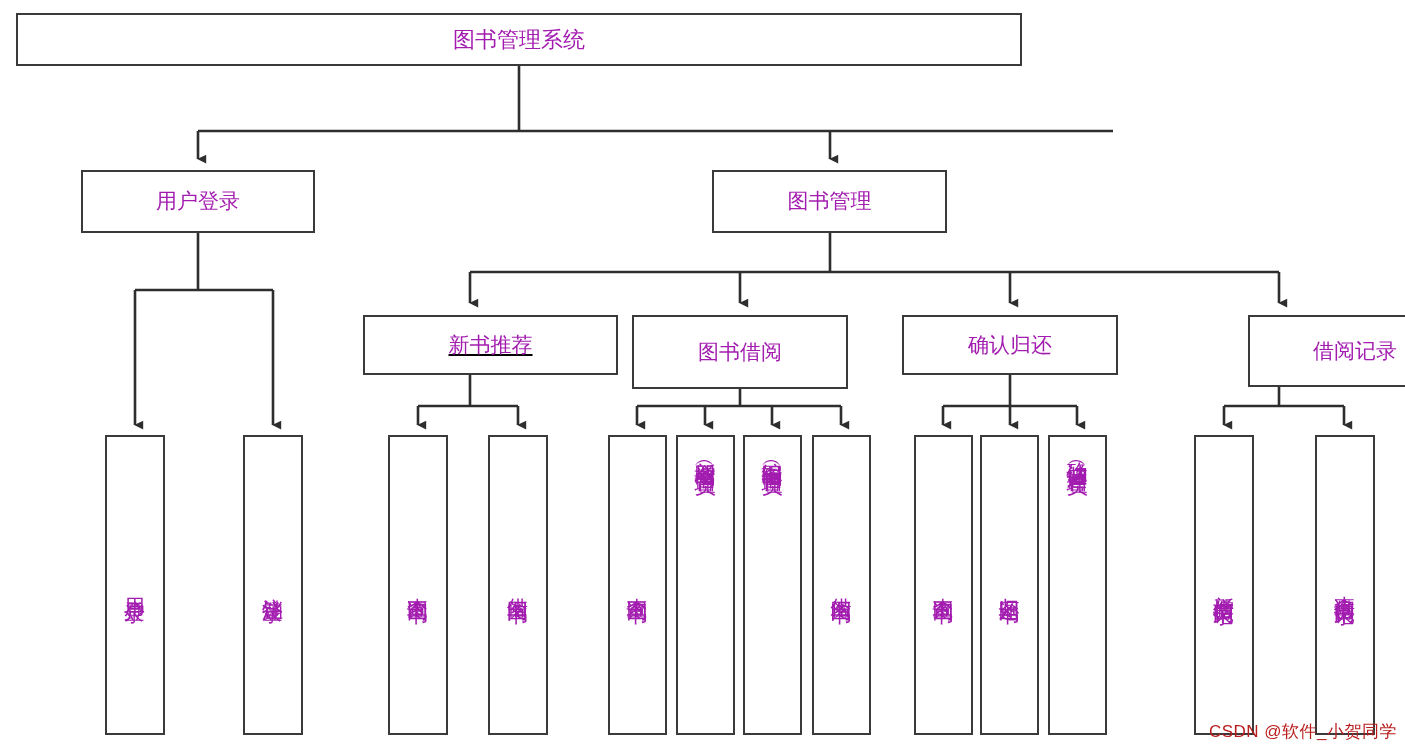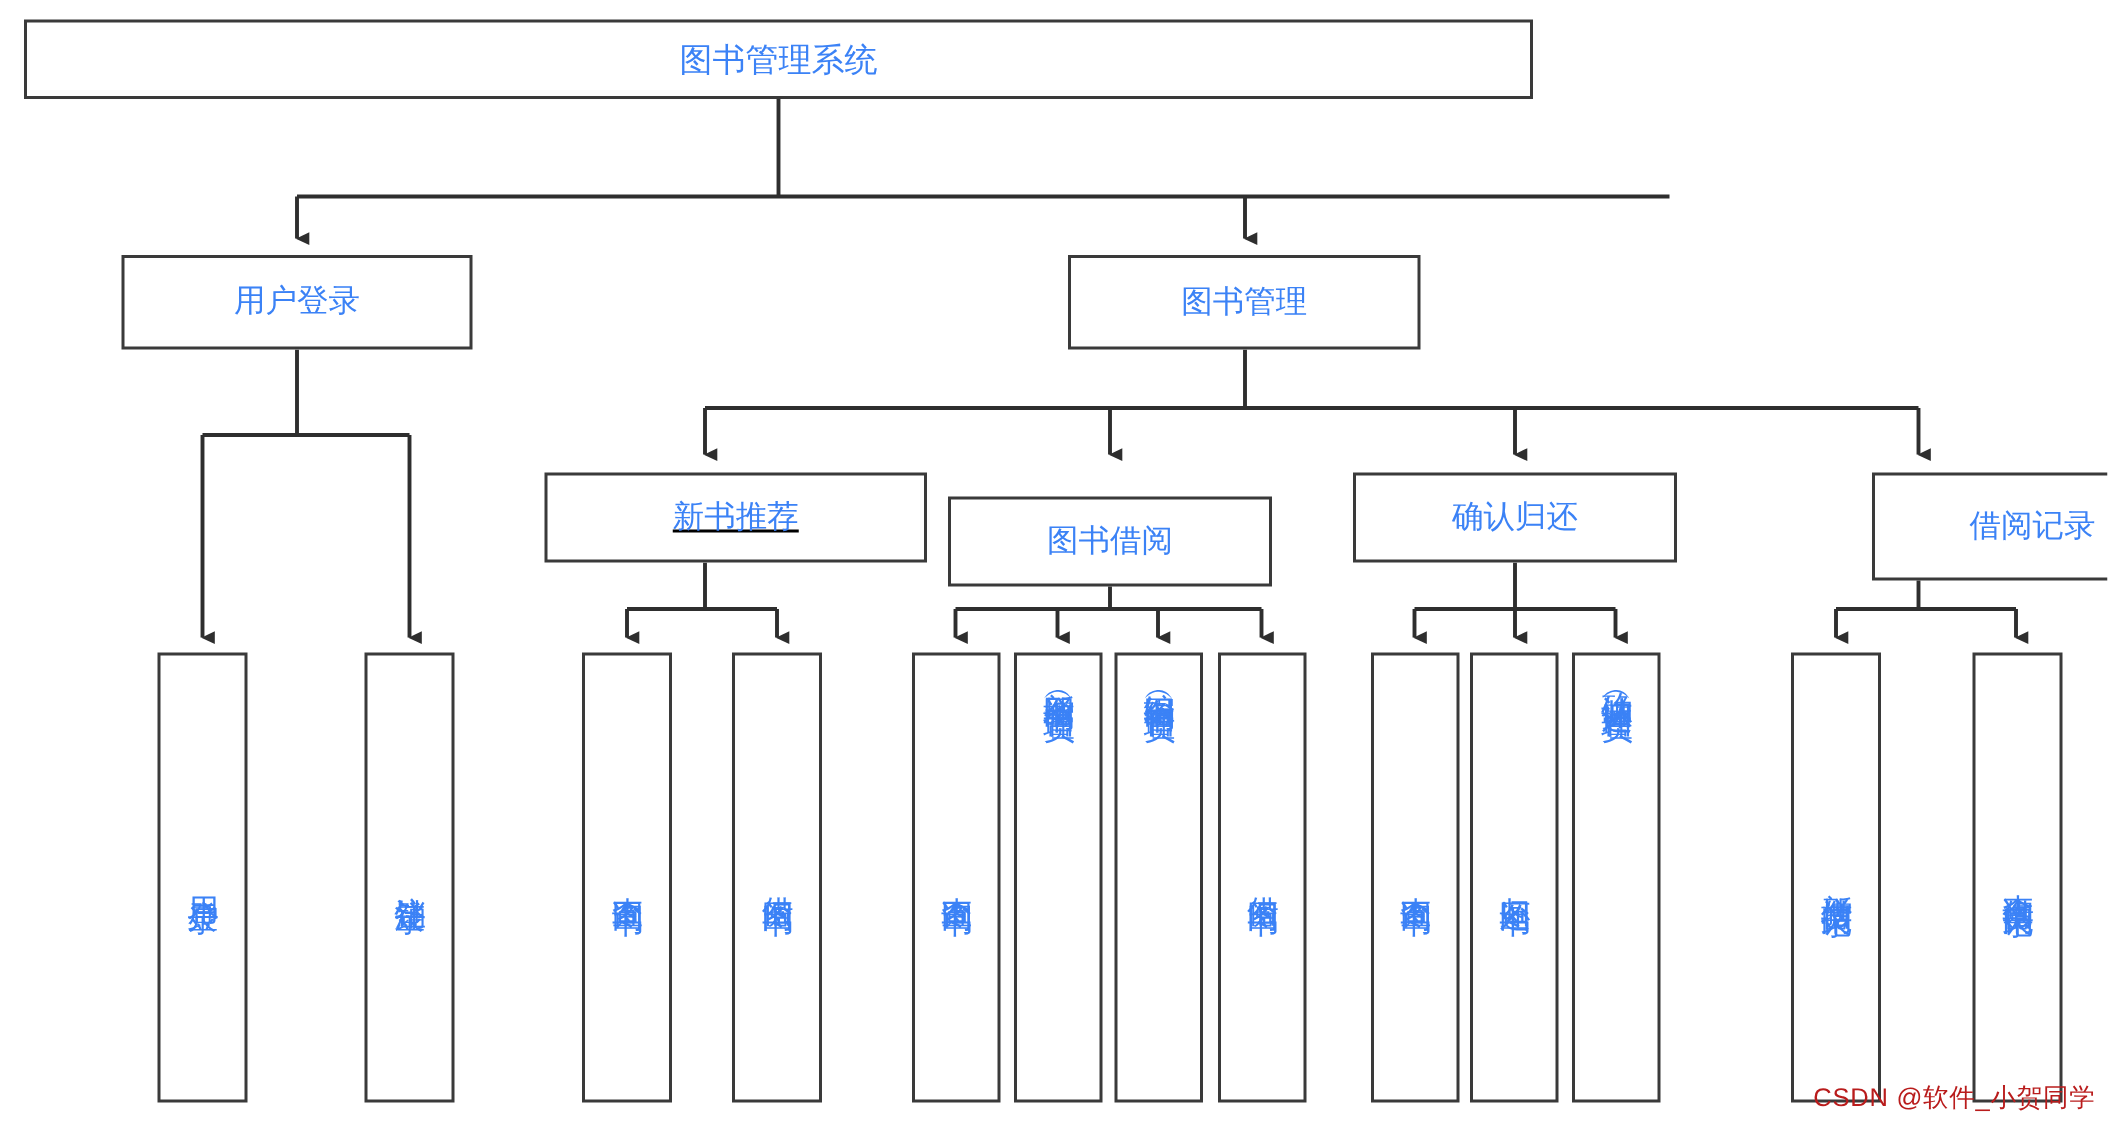--- a/index.html
+++ b/index.html
@@ -1,21 +1,21 @@
 <!DOCTYPE html>
 <html><head>
 <meta charset="utf-8">
 <style>
   html,body{margin:0;padding:0;background:#ffffff;}
   body{font-family:"Liberation Sans","DejaVu Sans",sans-serif;}
   #canvas{position:relative;width:1405px;height:747px;background:#ffffff;overflow:hidden;}
   #wires{position:absolute;left:0;top:0;width:1405px;height:747px;}
   .node{position:absolute;box-sizing:border-box;background:#ffffff;
         border:2px solid #3a3a3a;display:flex;align-items:center;justify-content:center;}
-  .node .lbl{color:#3b82f6;line-height:1.08;white-space:pre;text-align:center;}
+  .node .lbl{color:#a21caf;line-height:1.08;white-space:pre;text-align:center;}
   .h-node .lbl{font-size:21px;}
   .root .lbl{font-size:22px;}
   .v-node{padding:8px 0;}
   .v-node .lbl{writing-mode:vertical-rl;text-orientation:upright;
                font-size:21px;letter-spacing:2px;line-height:1.0;}
   .v-node.top .lbl{align-self:flex-start;}
   .v-node.mid .lbl{align-self:center;}
   #watermark{position:absolute;right:8px;bottom:4px;font-size:17px;color:#b91c1c;
              letter-spacing:0.5px;white-space:nowrap;}
 </style>
@@ -81,21 +81,21 @@
   <div class="node h-node" style="left:81px;top:170px;width:234px;height:63px;">
     <span class="lbl">用户登录</span>
   </div>
   <div class="node h-node" style="left:712px;top:170px;width:235px;height:63px;font-family:Liberation Serif, serif;">
     <span class="lbl">图书管理</span>
   </div>
 
   <div class="node h-node" style="left:363px;top:315px;width:255px;height:60px;text-decoration:underline;">
     <span class="lbl">新书推荐</span>
   </div>
-  <div class="node h-node" style="left:632px;top:315px;width:216px;height:60px;margin-top:16px;">
+  <div class="node h-node" style="left:632px;top:315px;width:216px;height:74px;">
     <span class="lbl">图书借阅</span>
   </div>
   <div class="node h-node" style="left:902px;top:315px;width:216px;height:60px;">
     <span class="lbl">确认归还</span>
   </div>
   <div class="node h-node" style="left:1200px;top:315px;width:214px;height:72px;margin-left:48px;">
     <span class="lbl">借阅记录</span>
   </div>
 
   <div class="node v-node mid" style="left:105px;top:435px;width:60px;height:300px;">

